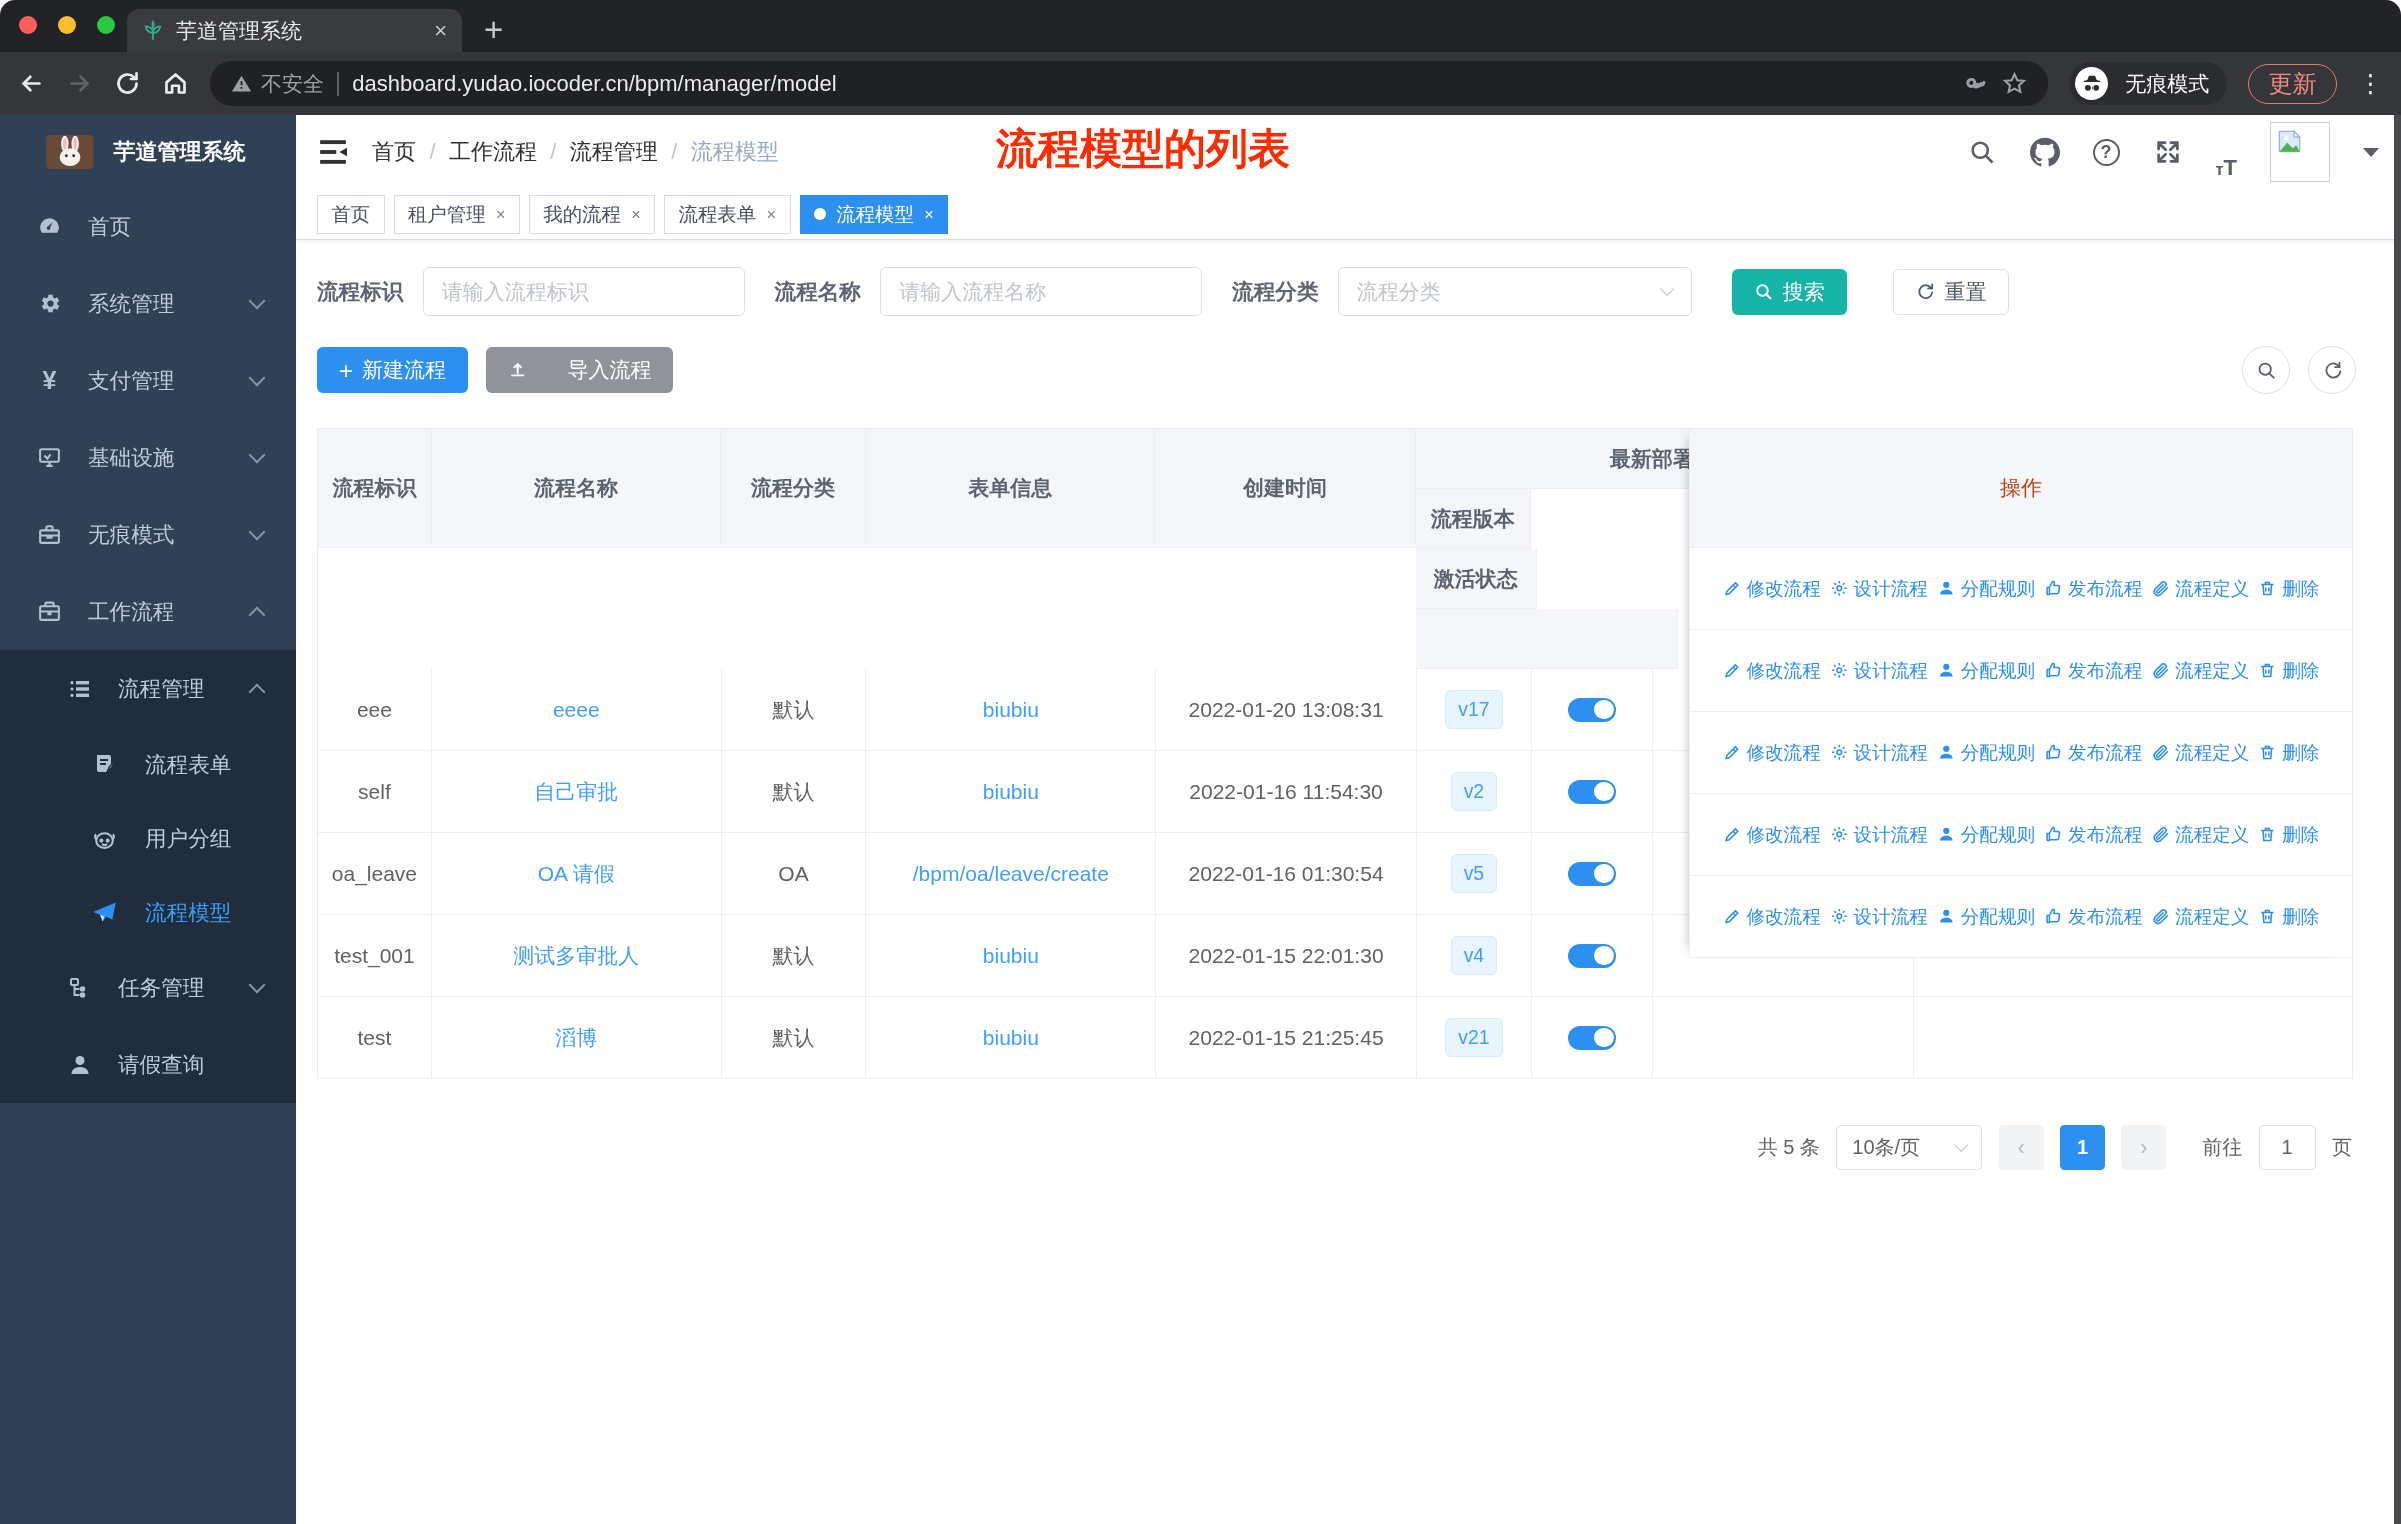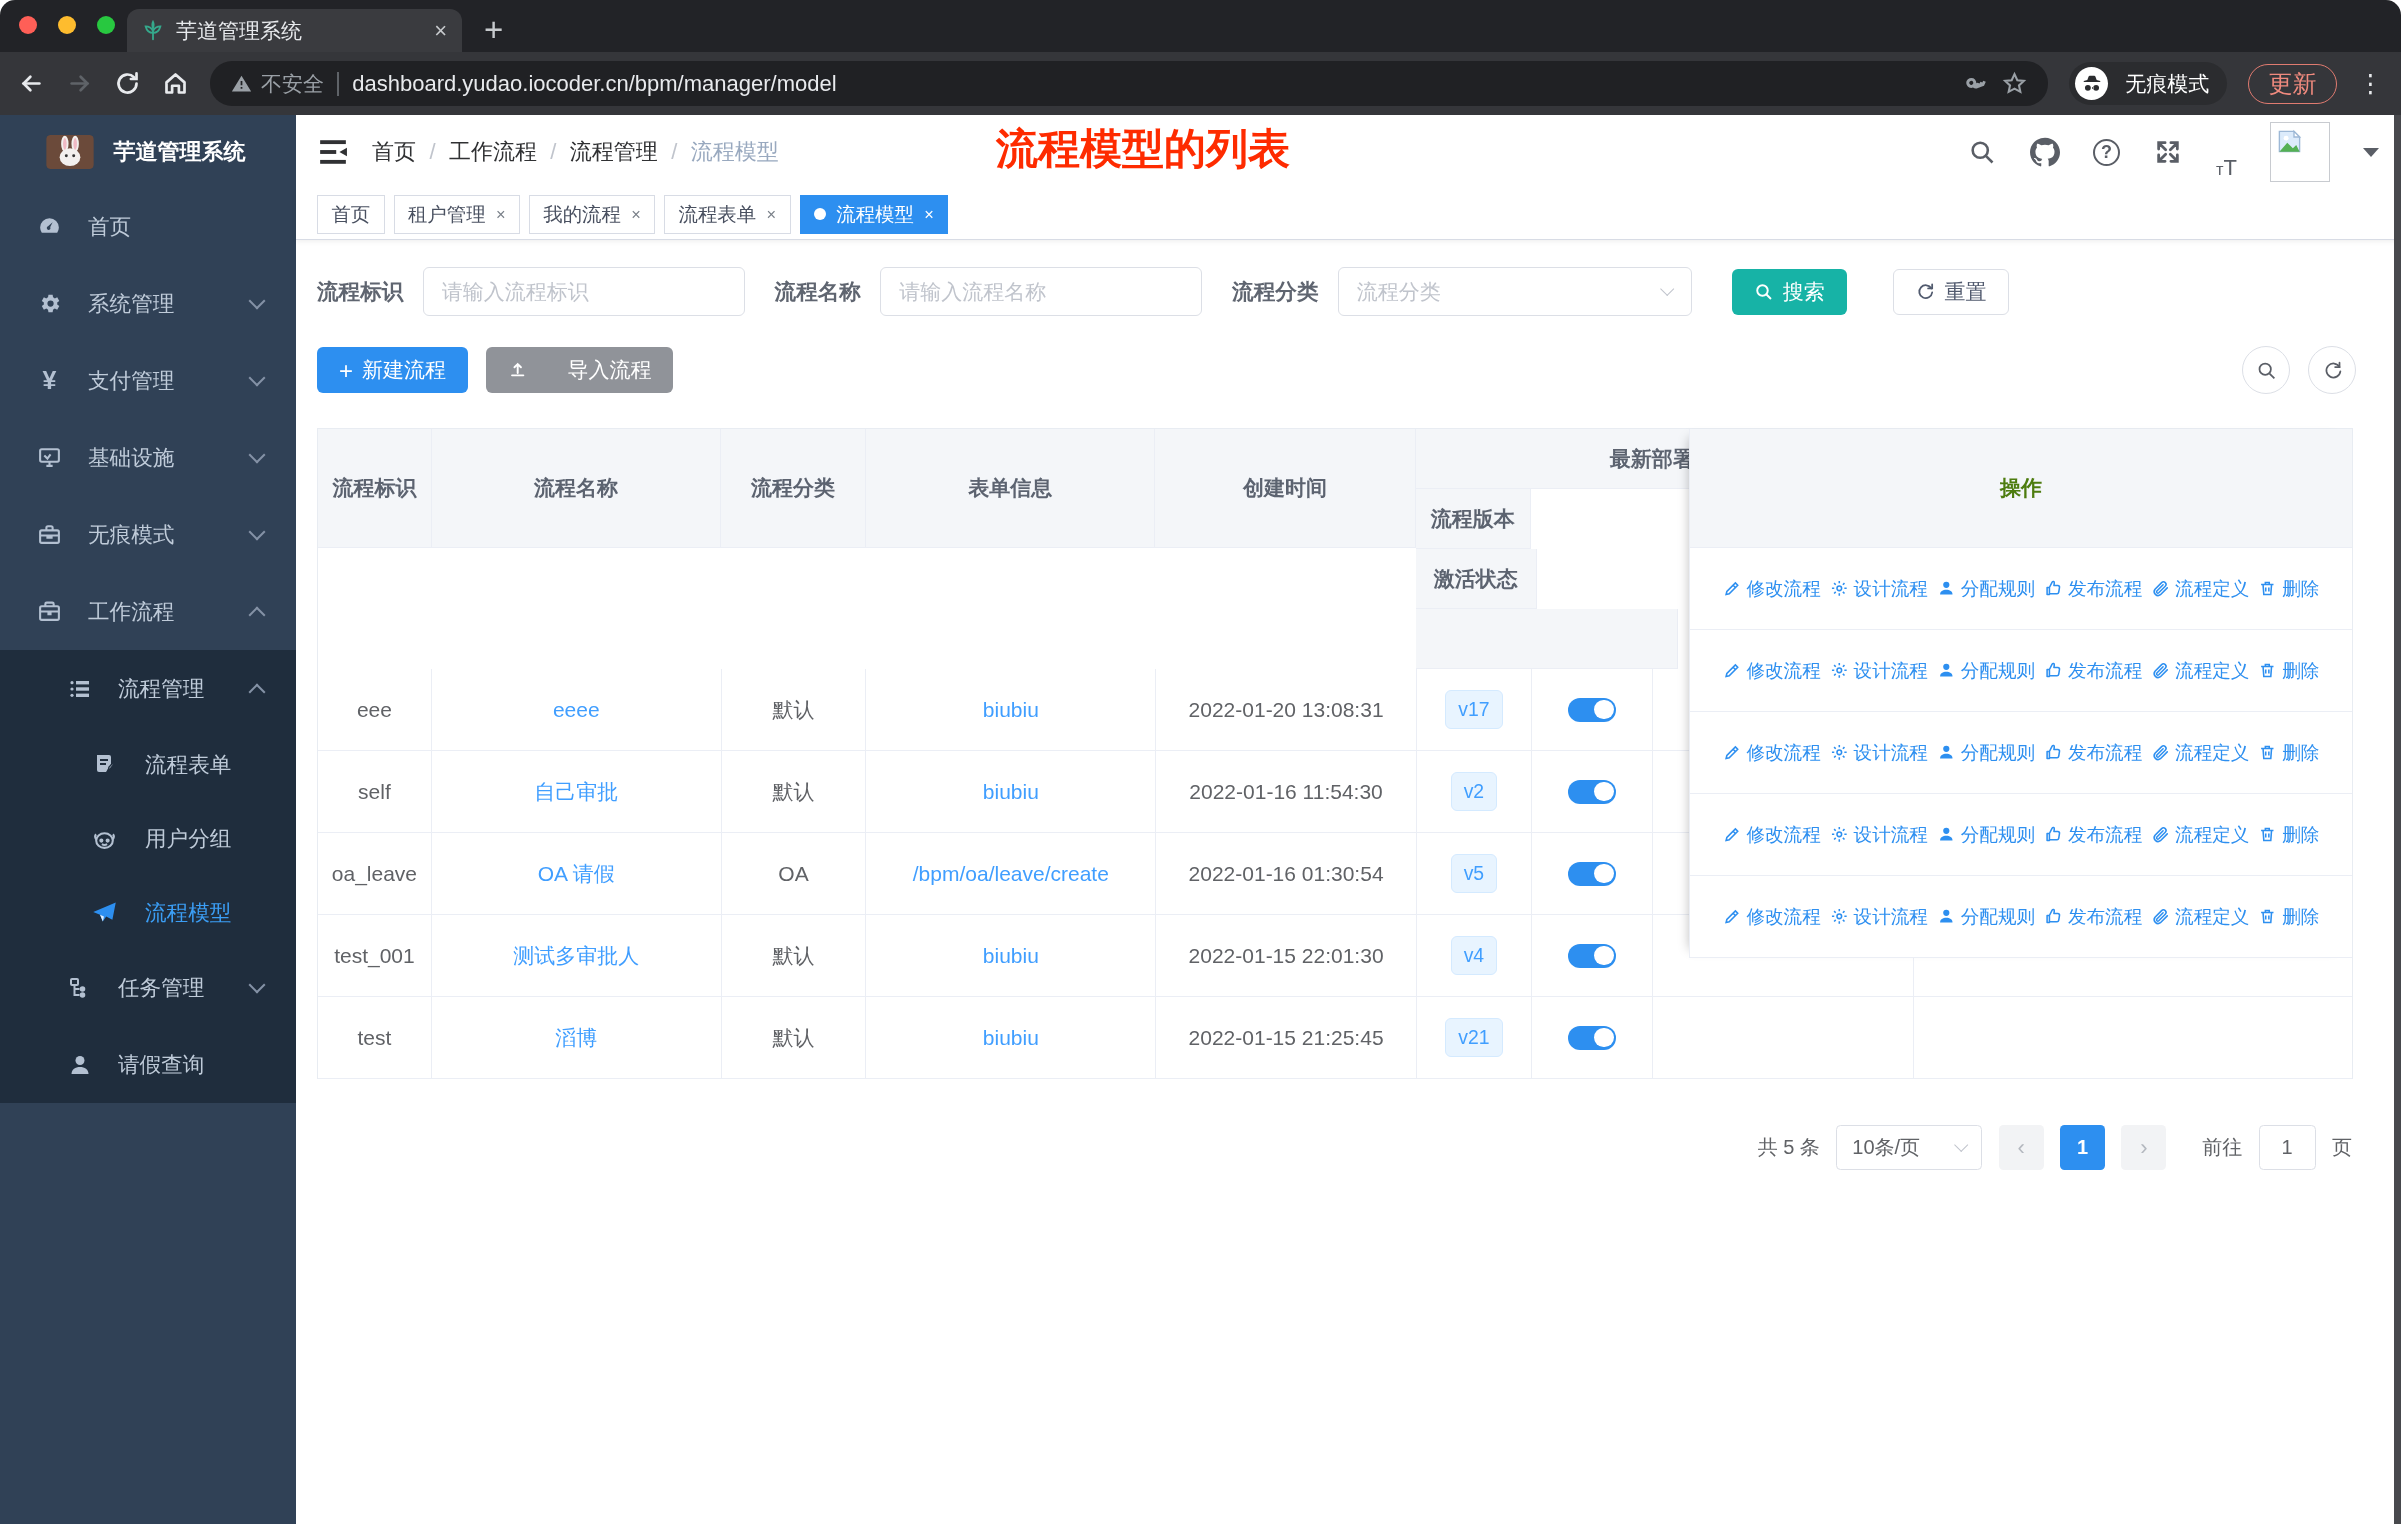--- a/index.html
+++ b/index.html
@@ -55,21 +55,21 @@
   .main { flex:1; background:#fff; display:flex; flex-direction:column; position:relative; }
   .navbar { height:74px; display:flex; align-items:center; padding:0 22px; position:relative; background:#fff; }
   .hamburger { width:30px; height:30px; margin-right:24px; }
   .crumbs { display:flex; align-items:center; gap:13.4px; font-size:22px; color:#303133; }
   .crumb-sep { color:#c0c4cc; }
   .crumb.last { color:#99a9bf; }
   .annotation { position:absolute; left:700px; top:6px; font-size:42px; font-weight:bold; color:#fe2b00; white-space:nowrap; }
   .nav-right { margin-left:auto; display:flex; align-items:center; gap:33px; color:#5a5e66; }
   .nav-right .nicon { width:30px; height:30px; display:flex; align-items:center; justify-content:center; }
   .help-circle { width:27px; height:27px; border:2.2px solid #5a5e66; border-radius:50%; font-size:18px; font-weight:bold; display:flex; align-items:center; justify-content:center; }
-  .font-ic { font-size:22px; font-weight:normal; color:#5a5e66;margin-top:32px; }
+  .font-ic { font-size:22px; font-weight:bold; color:#5a5e66;margin-top:32px; }
   .font-ic .small { font-size:16.4px; }
   .avatar-box { width:60px; height:60px; background:#fff; border:1.5px solid #c8cbd0; display:flex; align-items:flex-start; padding:4.5px; }
   .caret-down { width:0; height:0; border-left:8.2px solid transparent; border-right:8.2px solid transparent; border-top:9.7px solid #5a5e66; }
 
   .tagsbar { height:51px; border-bottom:0.7px solid #d8dce5; box-shadow:0 1.5px 4.5px rgba(0,0,0,.06); display:flex; align-items:center; gap:9px; padding:0 21px; background:#fff; }
   .tag { height:39px; border:0.7px solid #d8dce5; background:#fff; color:#495060; font-size:19.4px; display:flex; align-items:center; gap:10.4px; padding:0 13.4px; cursor:pointer; }
   .tag .x { font-size:16.4px; color:#7a8089; }
   .tag.active { background:#2d8ff0; border-color:#2d8ff0; color:#fff; }
   .tag.active .x { color:#fff; }
   .tag-dot { width:12px; height:12px; border-radius:50%; background:#fff; }
@@ -106,21 +106,21 @@
   .group-cell .gtext { position:absolute; left:194px; top:0; height:60px; display:flex; align-items:center; white-space:nowrap; color:#5c6370; font-weight:bold; }
   .sub-th { height:60px; }
   .trow { height:82px; background:#fff; }
   .link { color:#409eff; cursor:pointer; text-decoration:none; }
   .vbadge { background:#e8f4ff; border:0.7px solid #d4eaff; color:#409eff; border-radius:6px; padding:7.4px 12px; font-size:19.4px; }
   .toggle { width:48px; height:24px; background:#2d8ff0; border-radius:12px; position:relative; cursor:pointer; }
   .toggle .knob { position:absolute; right:2.2px; top:2.2px; width:19.4px; height:19.4px; background:#fff; border-radius:50%; }
 
   
   .op-overlay { position:absolute; right:0; top:0; width:663px; background:#fff; box-shadow:-9px 0 10.4px -9px rgba(0,0,0,.25); border-left:0.7px solid #ebeef5; }
-  .op-head { height:119px; background:#f4f6f9; display:flex; align-items:center; justify-content:center; color:#4d7c0f; font-weight:bold; border-bottom:0.7px solid #ebeef5; }
+  .op-head { height:119px; background:#f4f6f9; display:flex; align-items:center; justify-content:center; color:#c2410c; font-weight:normal; border-bottom:0.7px solid #ebeef5; }
   .op-row { height:82px; display:flex; align-items:center; justify-content:center; gap:9px; border-bottom:0.7px solid #ebeef5; }
   .op-link { display:flex; align-items:center; gap:5.2px; color:#2d8ff0; font-size:18.6px; cursor:pointer; white-space:nowrap; }
   .op-link svg { width:18.6px; height:18.6px; }
 
   
   .pagination { display:flex; align-items:center; justify-content:flex-end; gap:16.4px; margin-top:46px; padding-right:49px; font-size:20px; color:#606266; }
   .psize { width:146px; height:45px; border:1.5px solid #dcdfe6; border-radius:4.5px; display:flex; align-items:center; justify-content:space-between; padding:0 15px; color:#606266; }
   .pbtn { width:45px; height:45px; background:#f2f3f5; border-radius:4.5px; display:flex; align-items:center; justify-content:center; color:#b4b8bf; font-size:22px; cursor:pointer; }
   .pcur { width:45px; height:45px; background:#2d8ff0; color:#fff; border-radius:4.5px; display:flex; align-items:center; justify-content:center; font-weight:bold; cursor:pointer; }
   .pgoto { width:57px; height:45px; border:1.5px solid #dcdfe6; border-radius:4.5px; text-align:center; font-size:20px; color:#606266; font-family:inherit; }

